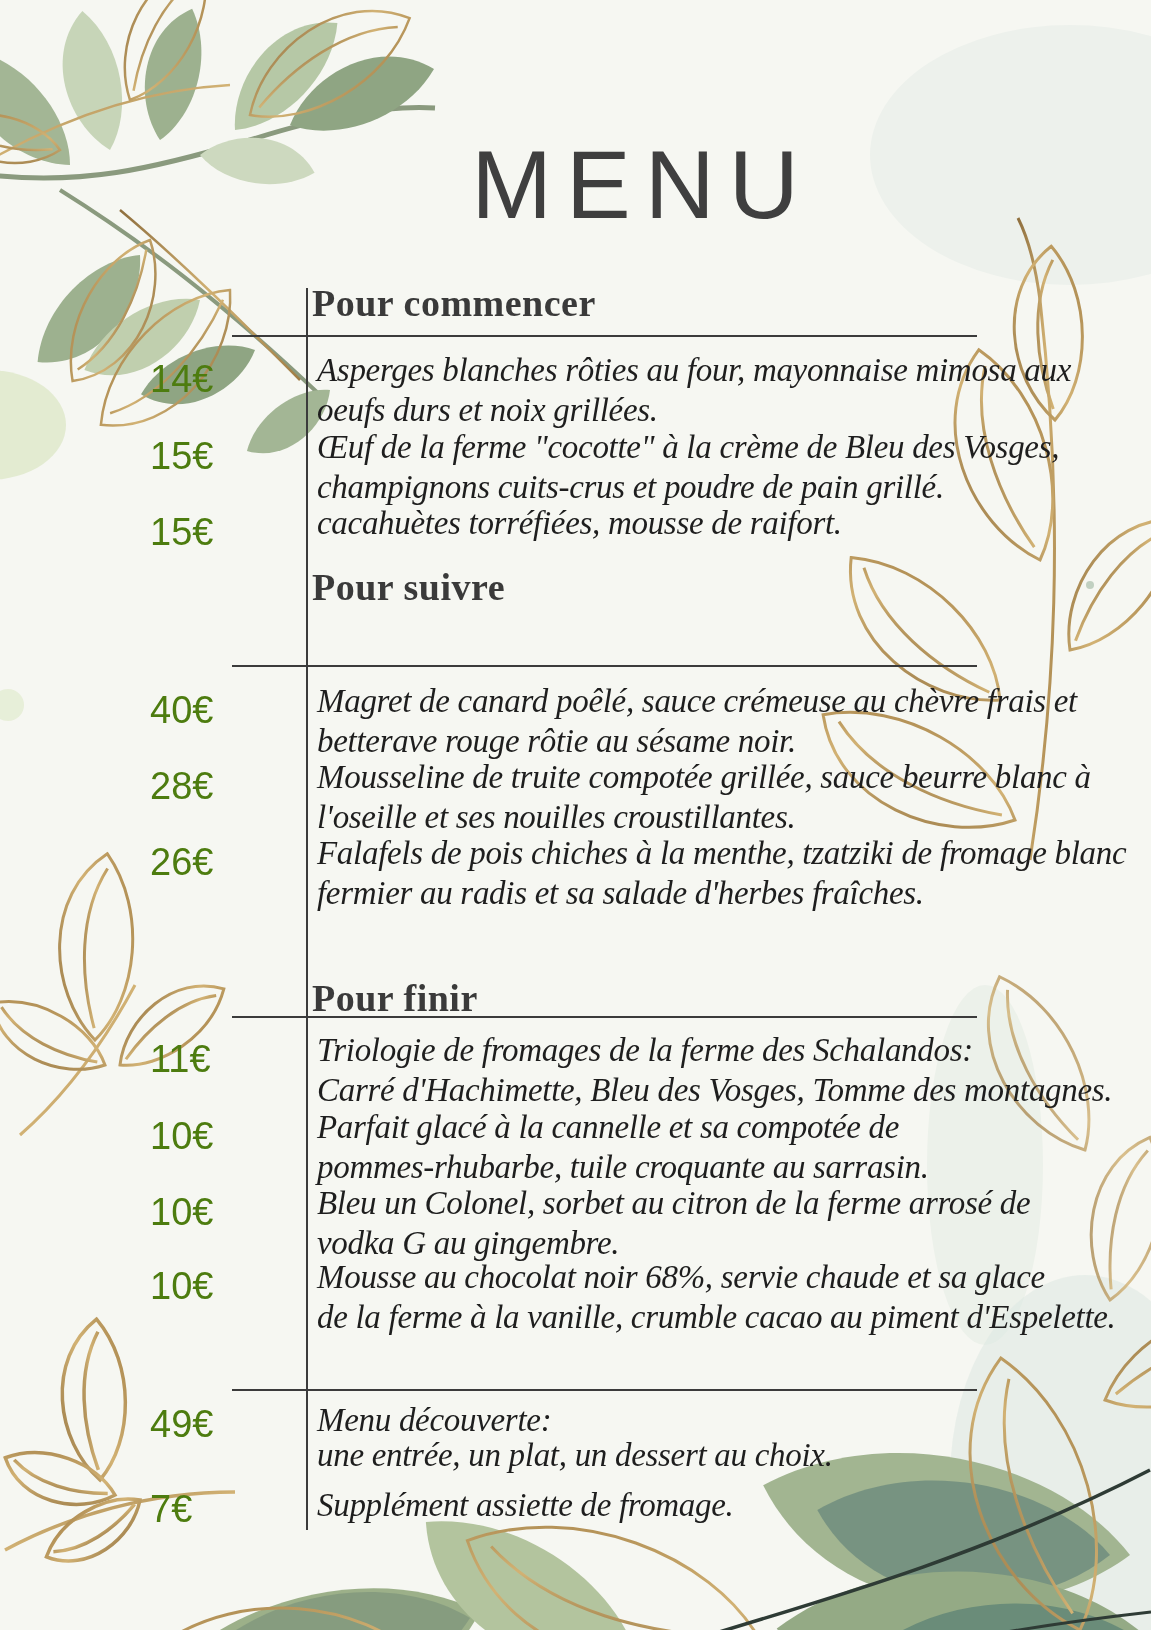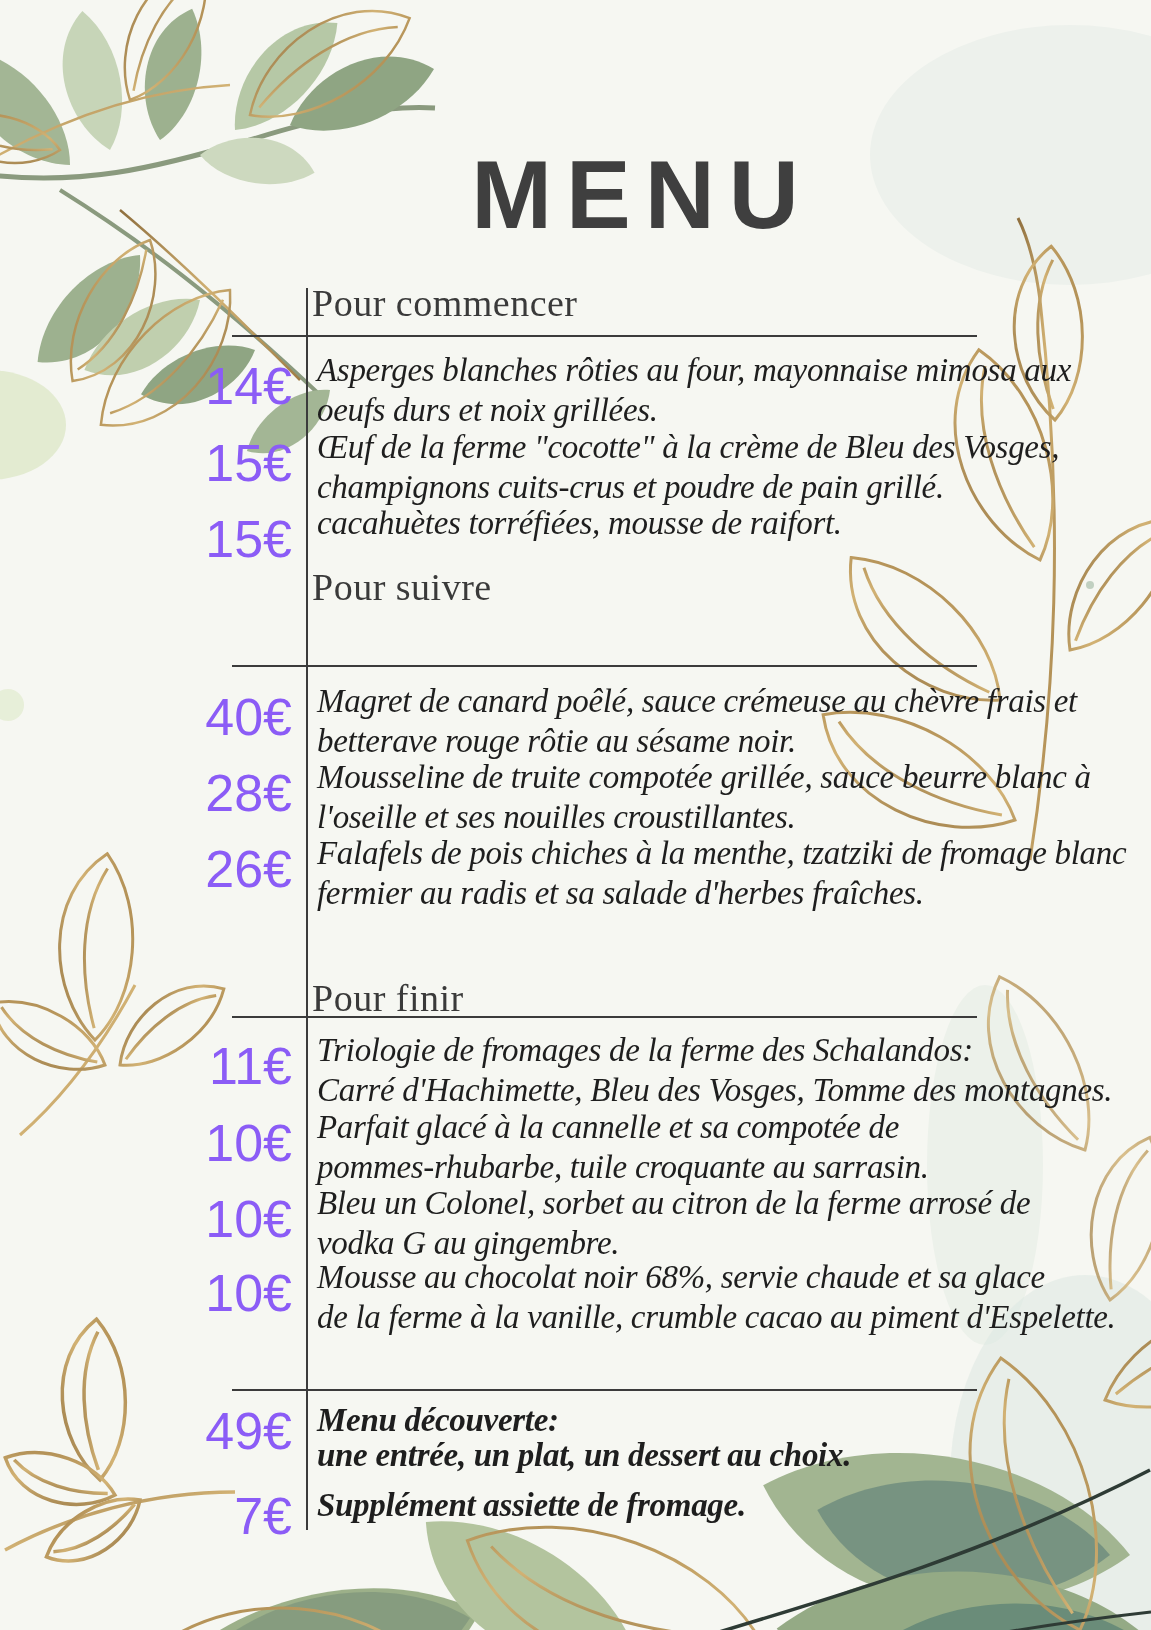--- a/index.html
+++ b/index.html
@@ -6,44 +6,44 @@
   .page{
     position:relative;
     width:1151px;height:1630px;
     background:#f6f7f2;
     overflow:hidden;
     font-family:"Liberation Serif", serif;
   }
   .decor{position:absolute;top:0;left:0;z-index:0;pointer-events:none;}
   .content{position:absolute;top:0;left:0;width:100%;height:100%;z-index:1;}
   .title{
-    position:absolute;top:146px;left:642px;transform:translateX(-50%);
+    position:absolute;top:136px;left:642px;transform:translateX(-50%);
     font-family:"Liberation Sans", sans-serif;
-    font-size:97px;font-weight:700;letter-spacing:14px;color:#3f3f3f;line-height:1;
+    font-size:97px;font-weight:400;letter-spacing:14px;color:#3f3f3f;line-height:1;
     white-space:nowrap;
   }
   .v-rule{position:absolute;left:306px;top:288px;width:2px;height:1242px;background:#3b3b3b;}
   .h-rule{position:absolute;left:232px;width:745px;height:2px;background:#3b3b3b;}
   .section-heading{
     position:absolute;left:312px;
-    font-family:"Liberation Serif", serif;font-weight:400;
+    font-family:"Liberation Serif", serif;font-weight:700;
     font-size:38px;line-height:1.1;color:#3a3a3a;letter-spacing:.5px;white-space:nowrap;
   }
   .row{position:absolute;left:0;width:100%;}
   .price{
-    position:absolute;left:150px;top:10px;width:142px;text-align:right;
-    font-family:"Liberation Sans", sans-serif;font-size:52px;color:#8b5cf6;line-height:1;
+    position:absolute;left:150px;top:10px;width:142px;text-align:left;
+    font-family:"Liberation Sans", sans-serif;font-size:38px;color:#4d7c0f;line-height:1;
     white-space:nowrap;
   }
   .desc{
     position:absolute;left:317px;top:0;
     font-style:italic;font-size:33px;line-height:40px;color:#1e1e1e;
     letter-spacing:-0.3px;white-space:nowrap;
   }
-  .footer-row .desc{line-height:35px;font-weight:bold;}
+  .footer-row .desc{line-height:35px;}
   .footer-row .price{top:2px;}
 </style>
 </head>
 <body>
 
 <div class="page">
 
   <svg class="decor" width="1151" height="1630" viewBox="0 0 1151 1630" xmlns="http://www.w3.org/2000/svg">
     <defs>
       <path id="lf" d="M0 0 C28 -38 92 -52 128 -14 C94 20 34 24 0 0 Z" vector-effect="non-scaling-stroke"></path>

